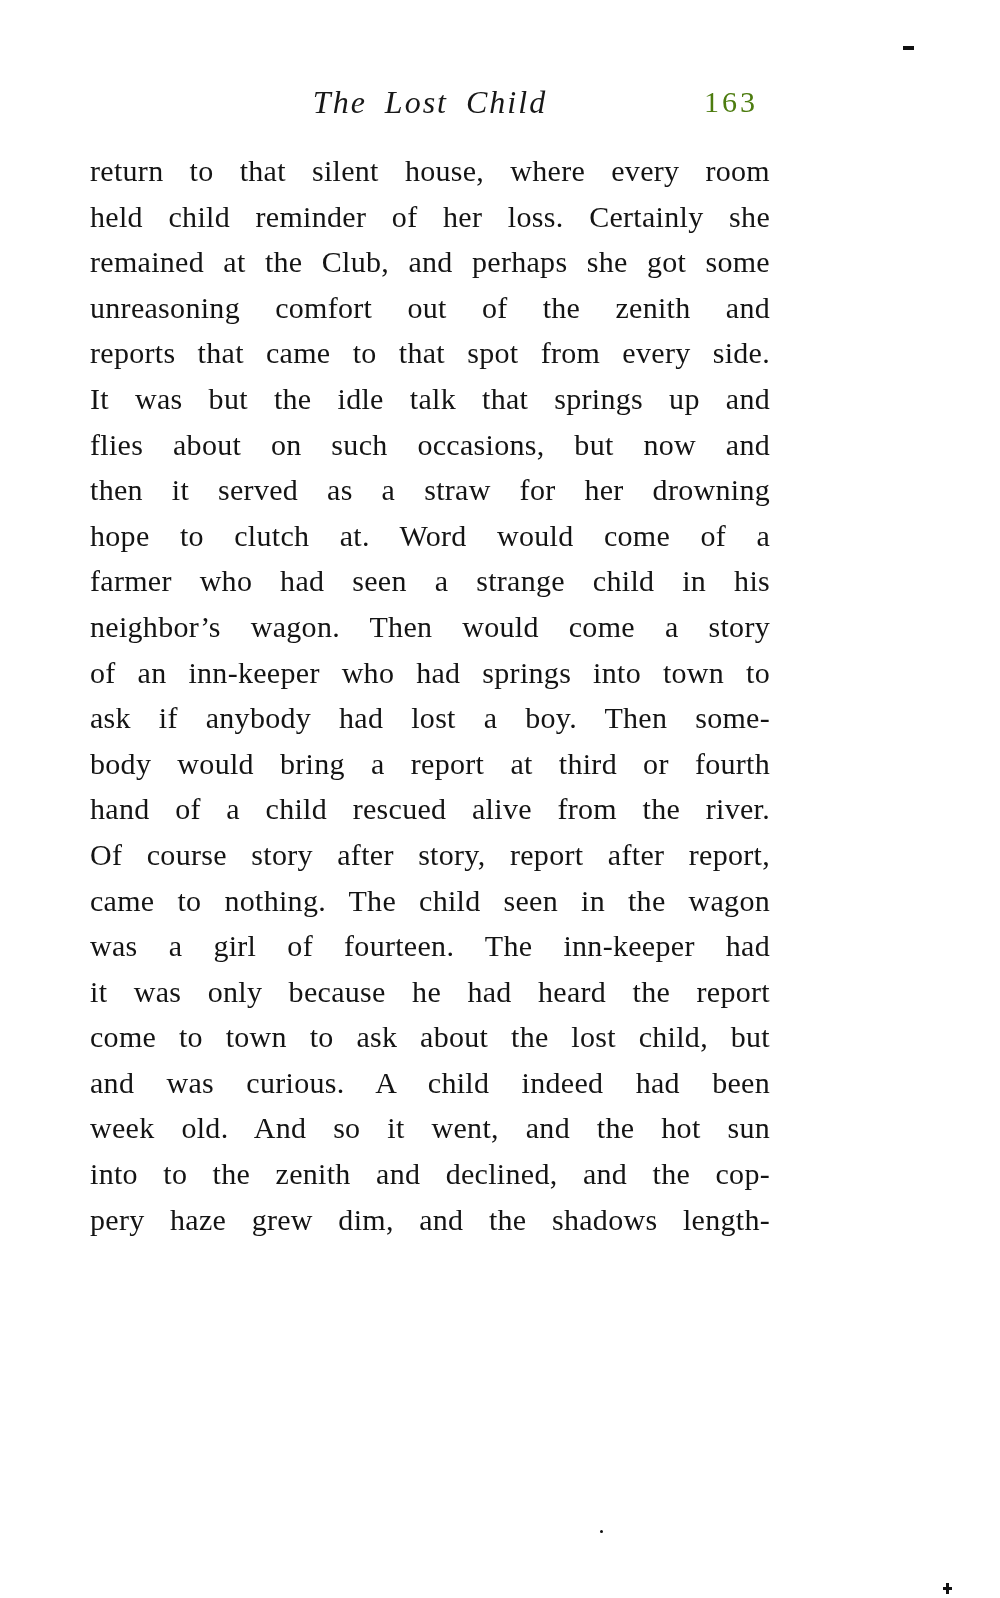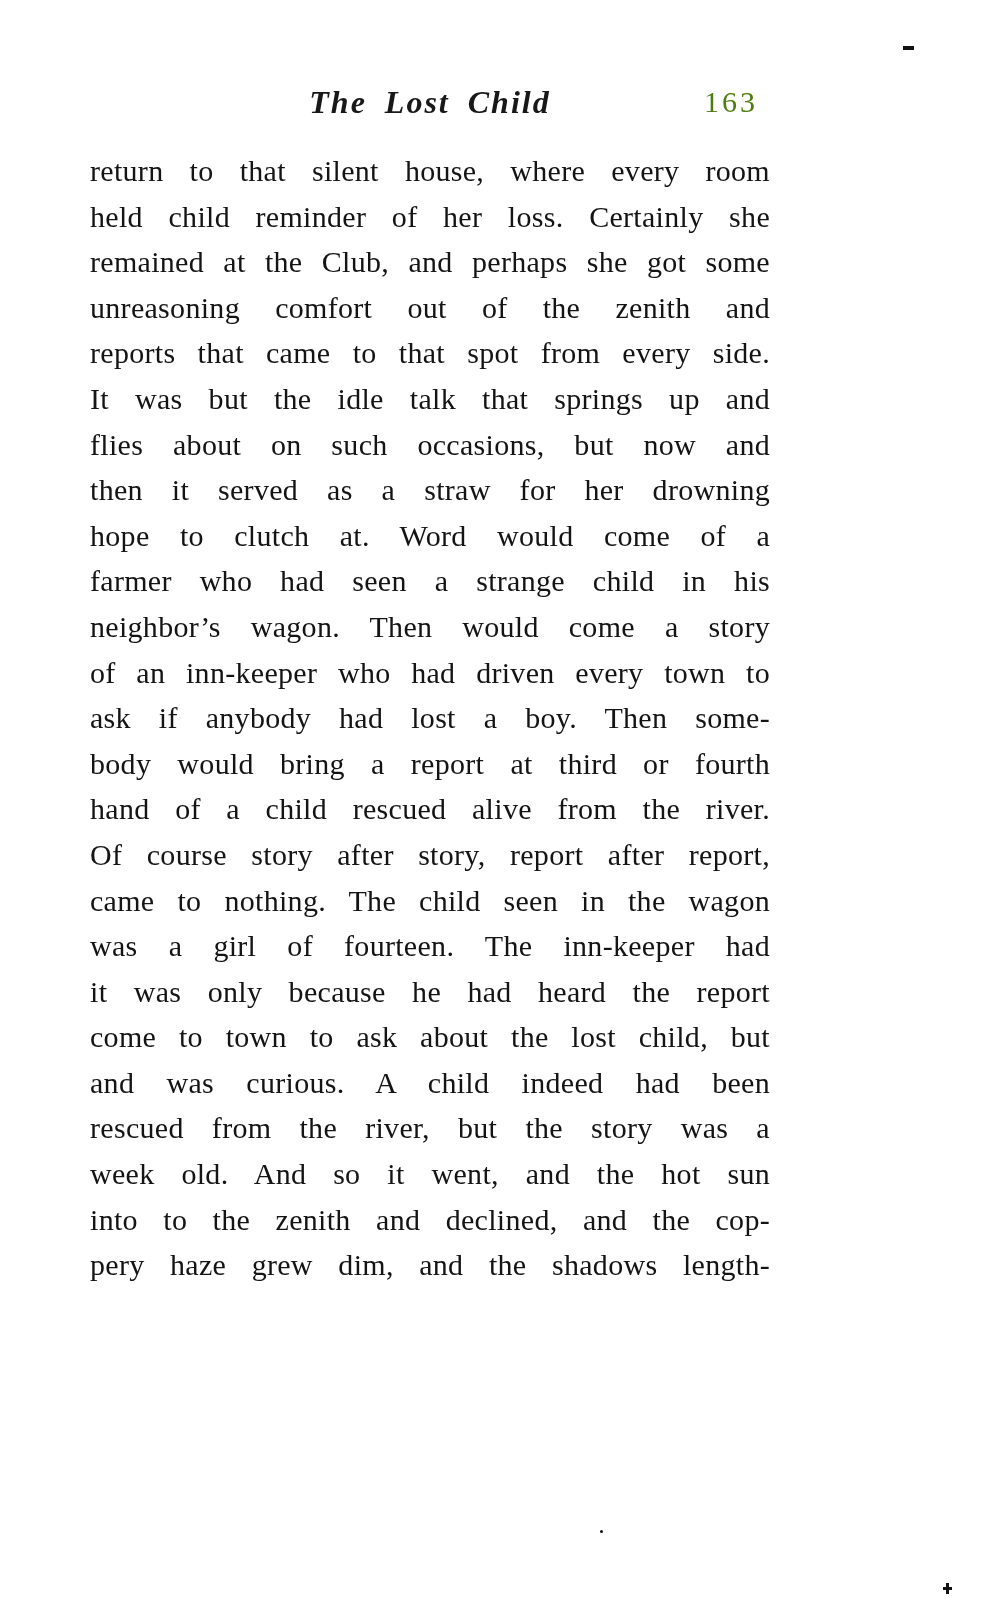--- a/index.html
+++ b/index.html
@@ -22,21 +22,20 @@
   }
   .header-title {
     position: absolute;
     left: 0; right: 0;
     text-align: center;
     font-style: italic;
     font-size: 32px;
     letter-spacing: 2px;
     word-spacing: 8px;
     color: #181818;
-    font-weight: bold;
   }
   .page-number {
     position: absolute;
     right: 12px;
     top: 1px;
     font-size: 30px;
     letter-spacing: 3px;
     color: #4d7c0f;
   }
   .body-text {
@@ -77,31 +76,30 @@
     <div class="text-line">held child reminder of her loss. Certainly she</div>
     <div class="text-line">remained at the Club, and perhaps she got some</div>
     <div class="text-line">unreasoning comfort out of the zenith and</div>
     <div class="text-line">reports that came to that spot from every side.</div>
     <div class="text-line">It was but the idle talk that springs up and</div>
     <div class="text-line">flies about on such occasions, but now and</div>
     <div class="text-line">then it served as a straw for her drowning</div>
     <div class="text-line">hope to clutch at. Word would come of a</div>
     <div class="text-line">farmer who had seen a strange child in his</div>
     <div class="text-line">neighbor’s wagon. Then would come a story</div>
-    <div class="text-line">of an inn-keeper who had driven every town to</div>
+    <div class="text-line">of an inn-keeper who had springs into town to</div>
     <div class="text-line">ask if anybody had lost a boy. Then some-</div>
     <div class="text-line">body would bring a report at third or fourth</div>
     <div class="text-line">hand of a child rescued alive from the river.</div>
     <div class="text-line">Of course story after story, report after report,</div>
     <div class="text-line">came to nothing. The child seen in the wagon</div>
     <div class="text-line">was a girl of fourteen. The inn-keeper had</div>
     <div class="text-line">it was only because he had heard the report</div>
     <div class="text-line">come to town to ask about the lost child, but</div>
     <div class="text-line">and was curious. A child indeed had been</div>
-    <div class="text-line">rescued from the river, but the story was a</div>
     <div class="text-line">week old. And so it went, and the hot sun</div>
     <div class="text-line">into to the zenith and declined, and the cop-</div>
     <div class="text-line">pery haze grew dim, and the shadows length-</div>
   </div>
 
   <div class="artifact artifact-dash"></div>
   <div class="artifact artifact-dot"></div>
   <div class="artifact-plus artifact">
     <div class="v"></div>
     <div class="h"></div>

